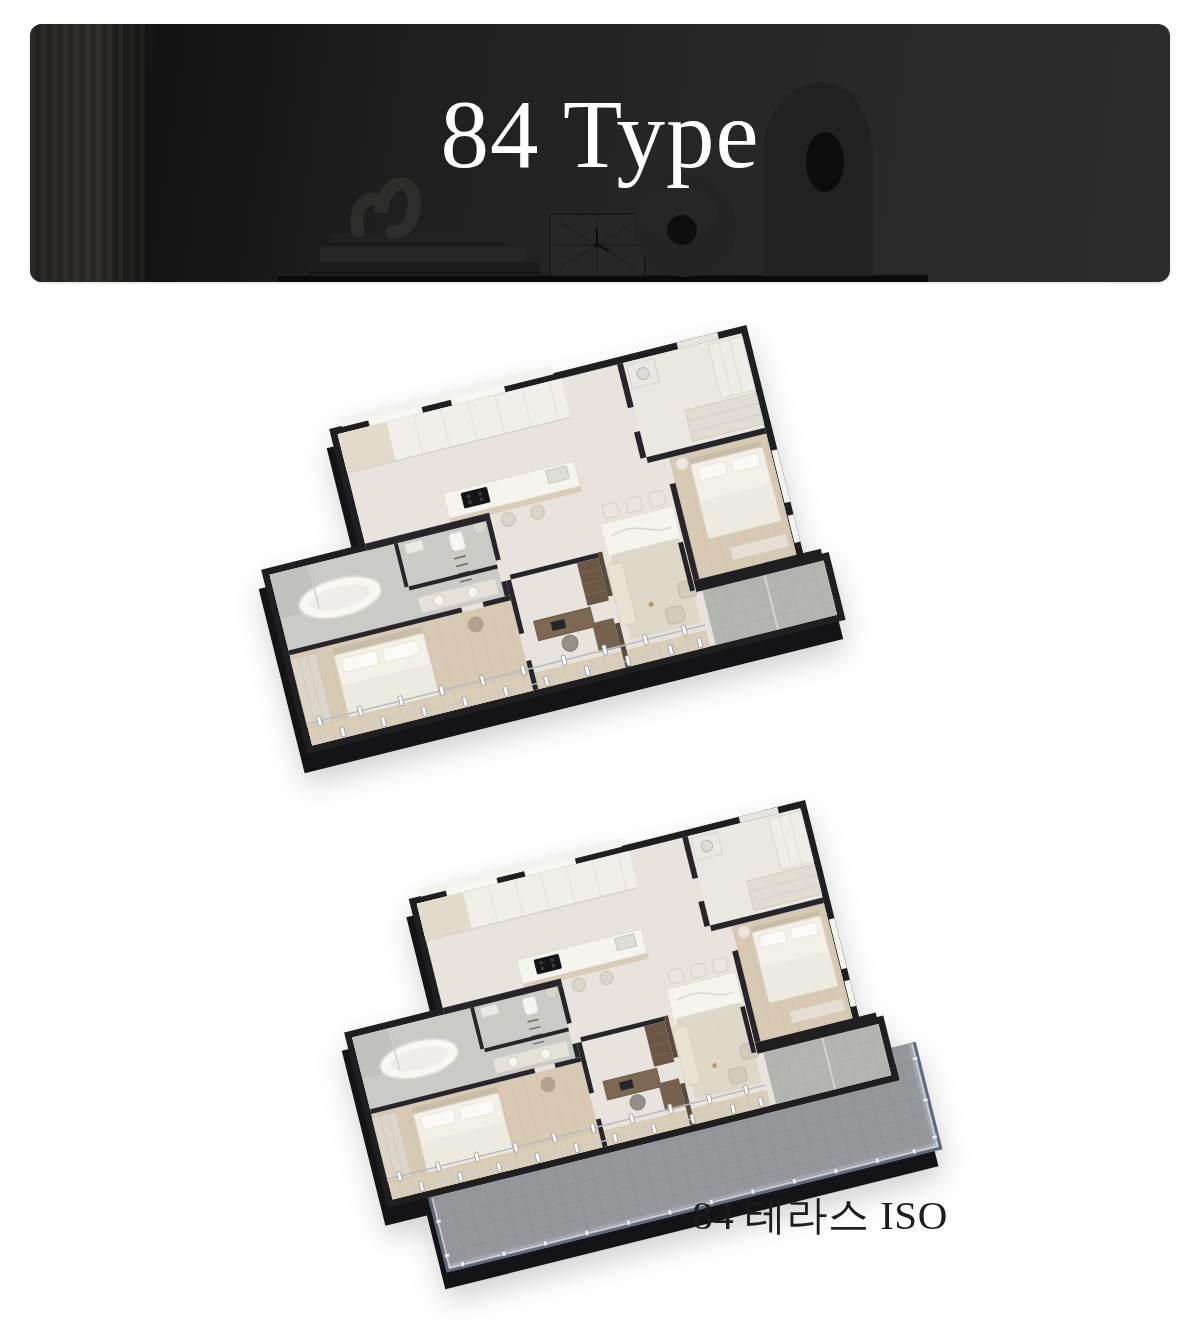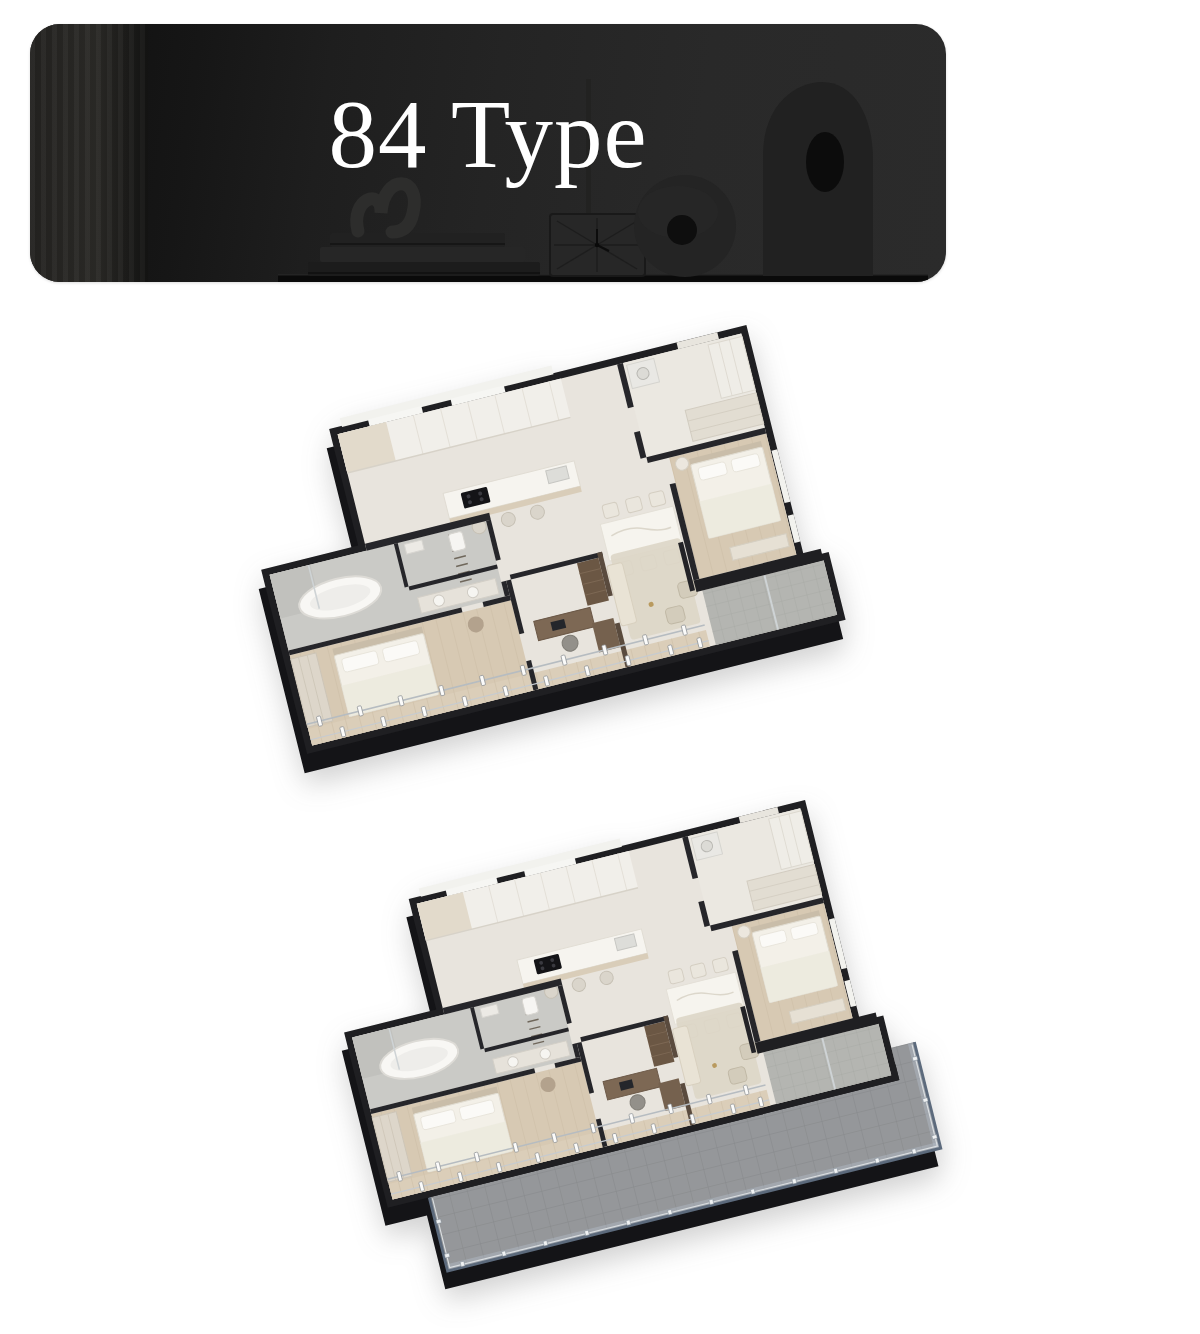--- a/index.html
+++ b/index.html
@@ -3,22 +3,22 @@
 <meta charset="utf-8">
 <style>
   html,body{margin:0;padding:0;background:#ffffff;}
   #page{
     position:relative;width:1200px;height:1334px;margin:0 auto;
     background:#ffffff;overflow:hidden;
     font-family:"Liberation Serif","DejaVu Serif",serif;
   }
   
   .banner{
-    position:absolute;left:30px;top:24px;width:916px;height:258px;
-    border-radius:30px;overflow:hidden;
+    position:absolute;left:30px;top:24px;width:1140px;height:258px;
+    border-radius:12px;overflow:hidden;
     background:linear-gradient(98deg,#2d2c2a 0%,#232221 8%,#131313 11%,#161616 18%,
                #1e1e1e 32%,#242424 50%,#292929 72%,#2b2b2b 100%);
     box-shadow:0 1px 3px rgba(0,0,0,.15);
   }
   .banner-wood{
     position:absolute;left:0;top:0;width:118px;height:100%;
     background:
       repeating-linear-gradient(90deg,rgba(255,255,255,.03) 0 5px,rgba(0,0,0,.06) 5px 11px),
       linear-gradient(90deg,#242321,#2b2a27 55%,#141413 100%);
   }
@@ -112,20 +112,21 @@
   <figure class="plan-fig fig2">
     <svg class="plan" viewBox="0 0 700 540">
       <g transform="translate(25,135) scale(0.95) rotate(-14)">
         <use href="#aptTerraceShadow"></use>
         <use href="#terrace"></use>
         <use href="#apt"></use>
       </g>
     </svg>
   </figure>
 
+  <figcaption class="plan-caption">84 테라스 ISO</figcaption>
 
   <svg class="defs-holder" aria-hidden="true">
     <defs>
       <pattern id="tilePat" width="19" height="19" patternUnits="userSpaceOnUse">
         <path d="M19,0 H0 V19" fill="none" stroke="#85878a" stroke-width="1"></path>
       </pattern>
       <pattern id="bathPat" width="13" height="13" patternUnits="userSpaceOnUse">
         <path d="M13,0 H0 V13" fill="none" stroke="#a6a7a3" stroke-width="0.8"></path>
       </pattern>
       <pattern id="woodPat" width="14" height="14" patternUnits="userSpaceOnUse">

